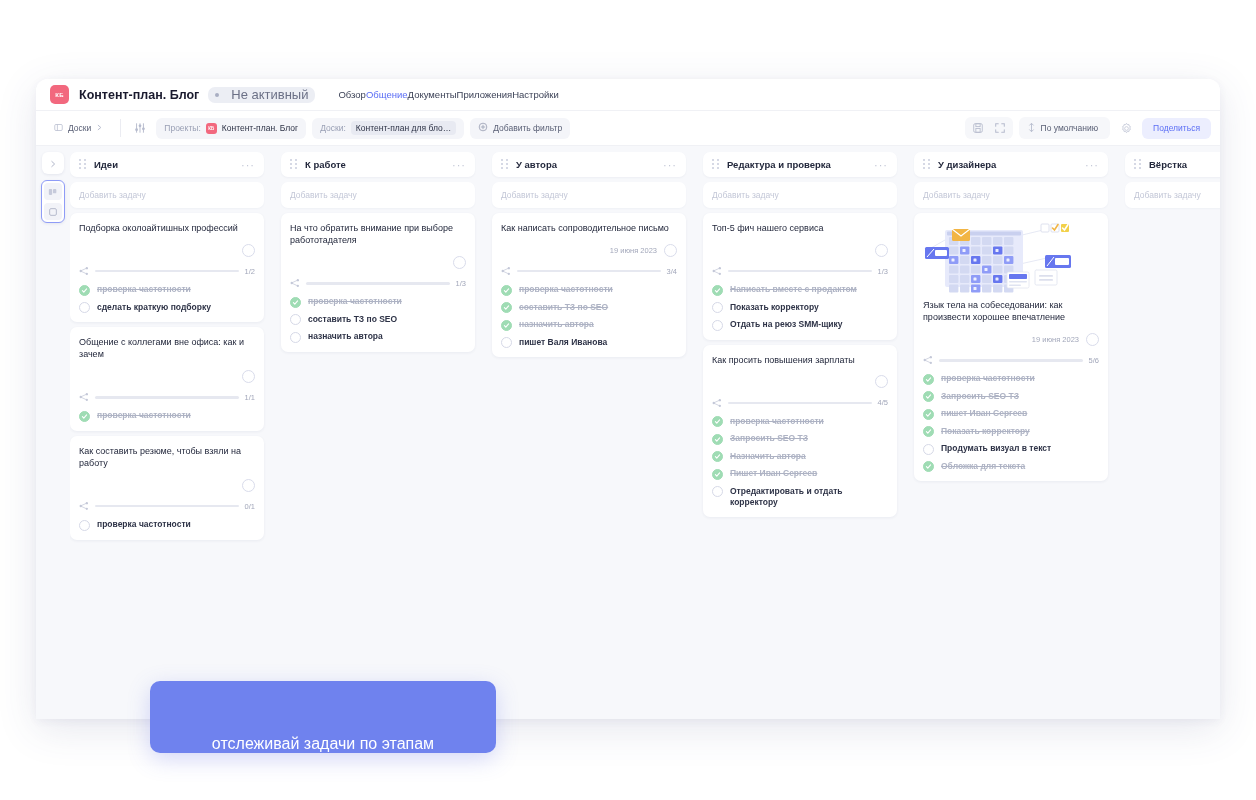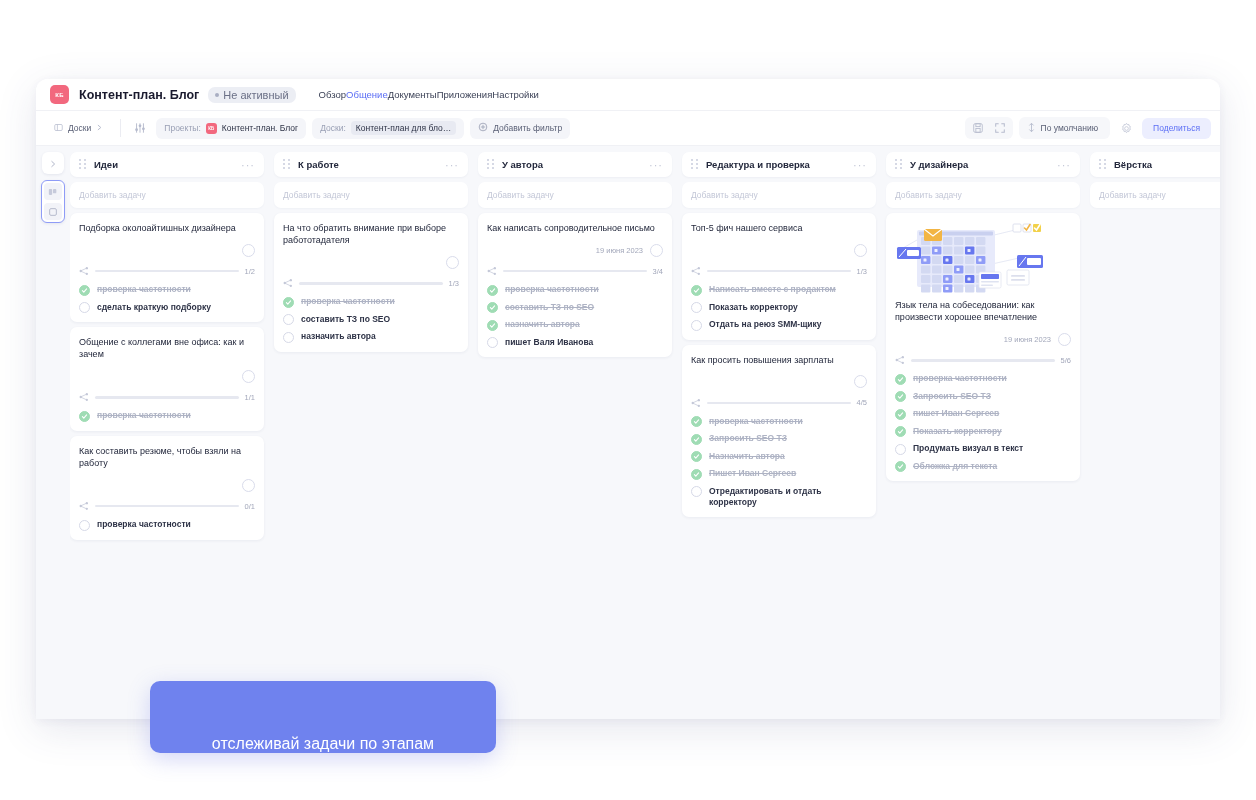--- a/index.html
+++ b/index.html
@@ -46,25 +46,25 @@
     flex: 0 0 auto;
   }
   .app-title {
     margin-left: 10px;
     font-size: 12.5px; font-weight: bold; color: #1a1a2e;
     white-space: nowrap;
   }
   .status-pill {
     margin-left: 9px;
     height: 14px;
-    display: inline-flex; align-items: center; gap: 4px;
+    display: inline-flex; align-items: center; gap: 12px;
     padding: 8px 7px;
     border-radius: 7px;
     background: #eceef4;
-    font-size: 11px; color: #6b7086;
+    font-size: 13px; color: #6b7086;
     white-space: nowrap;
   }
   .status-dot { width: 4px; height: 4px; border-radius: 50%; background: #a9aec2; }
   .topnav { margin-left: 23px; display: flex; align-items: center; }
   .topnav a {
     font-size: 9.5px; color: #3c4257; text-decoration: none; white-space: nowrap;
   }
   .topnav a.active { color: #5b6ef5; }
 
   
@@ -142,21 +142,21 @@
   }
   .rail-sq {
     width: 18px; height: 17px; border-radius: 4px;
     background: #f2f3f8;
     display: flex; align-items: center; justify-content: center;
     color: #9aa0b5;
   }
 
   .columns {
     flex: 1 1 auto;
-    display: flex; gap: 10px;
+    display: flex; gap: 17px;
     padding: 6px 0 0 0;
     overflow: hidden;
   }
   .col { width: 194px; flex: 0 0 194px; }
 
   .col-head {
     height: 25px; background: #fff; border-radius: 7px;
     display: flex; align-items: center; padding: 0 9px;
     box-shadow: 0 1px 2px rgba(60,70,120,.05);
   }
@@ -393,21 +393,21 @@
                 <i></i>
                 <i></i>
               </span>
               <span class="col-title">Идеи</span>
               <span class="col-more">···</span>
             </div>
             <div class="add-task">
               <span>Добавить задачу</span>
             </div>
             <div class="card">
-              <div class="card-title">Подборка околоайтишных дизайнера</div>
+              <div class="card-title">Подборка околоайтишных профессий</div>
               <div class="card-meta">
                 <span class="avatar-empty"></span>
               </div>
               <div class="prog-row">
                 <span class="share-ico">
                   <svg width="10" height="10" viewBox="0 0 12 12">
                     <circle cx="2.2" cy="6" r="1.5" fill="#c4c8d8"></circle>
                     <circle cx="9.4" cy="2.6" r="1.4" fill="#c4c8d8"></circle>
                     <circle cx="9.4" cy="9.4" r="1.4" fill="#c4c8d8"></circle>
                     <line x1="3.3" y1="5.3" x2="8.3" y2="3" stroke="#c4c8d8" stroke-width="0.9"></line>

